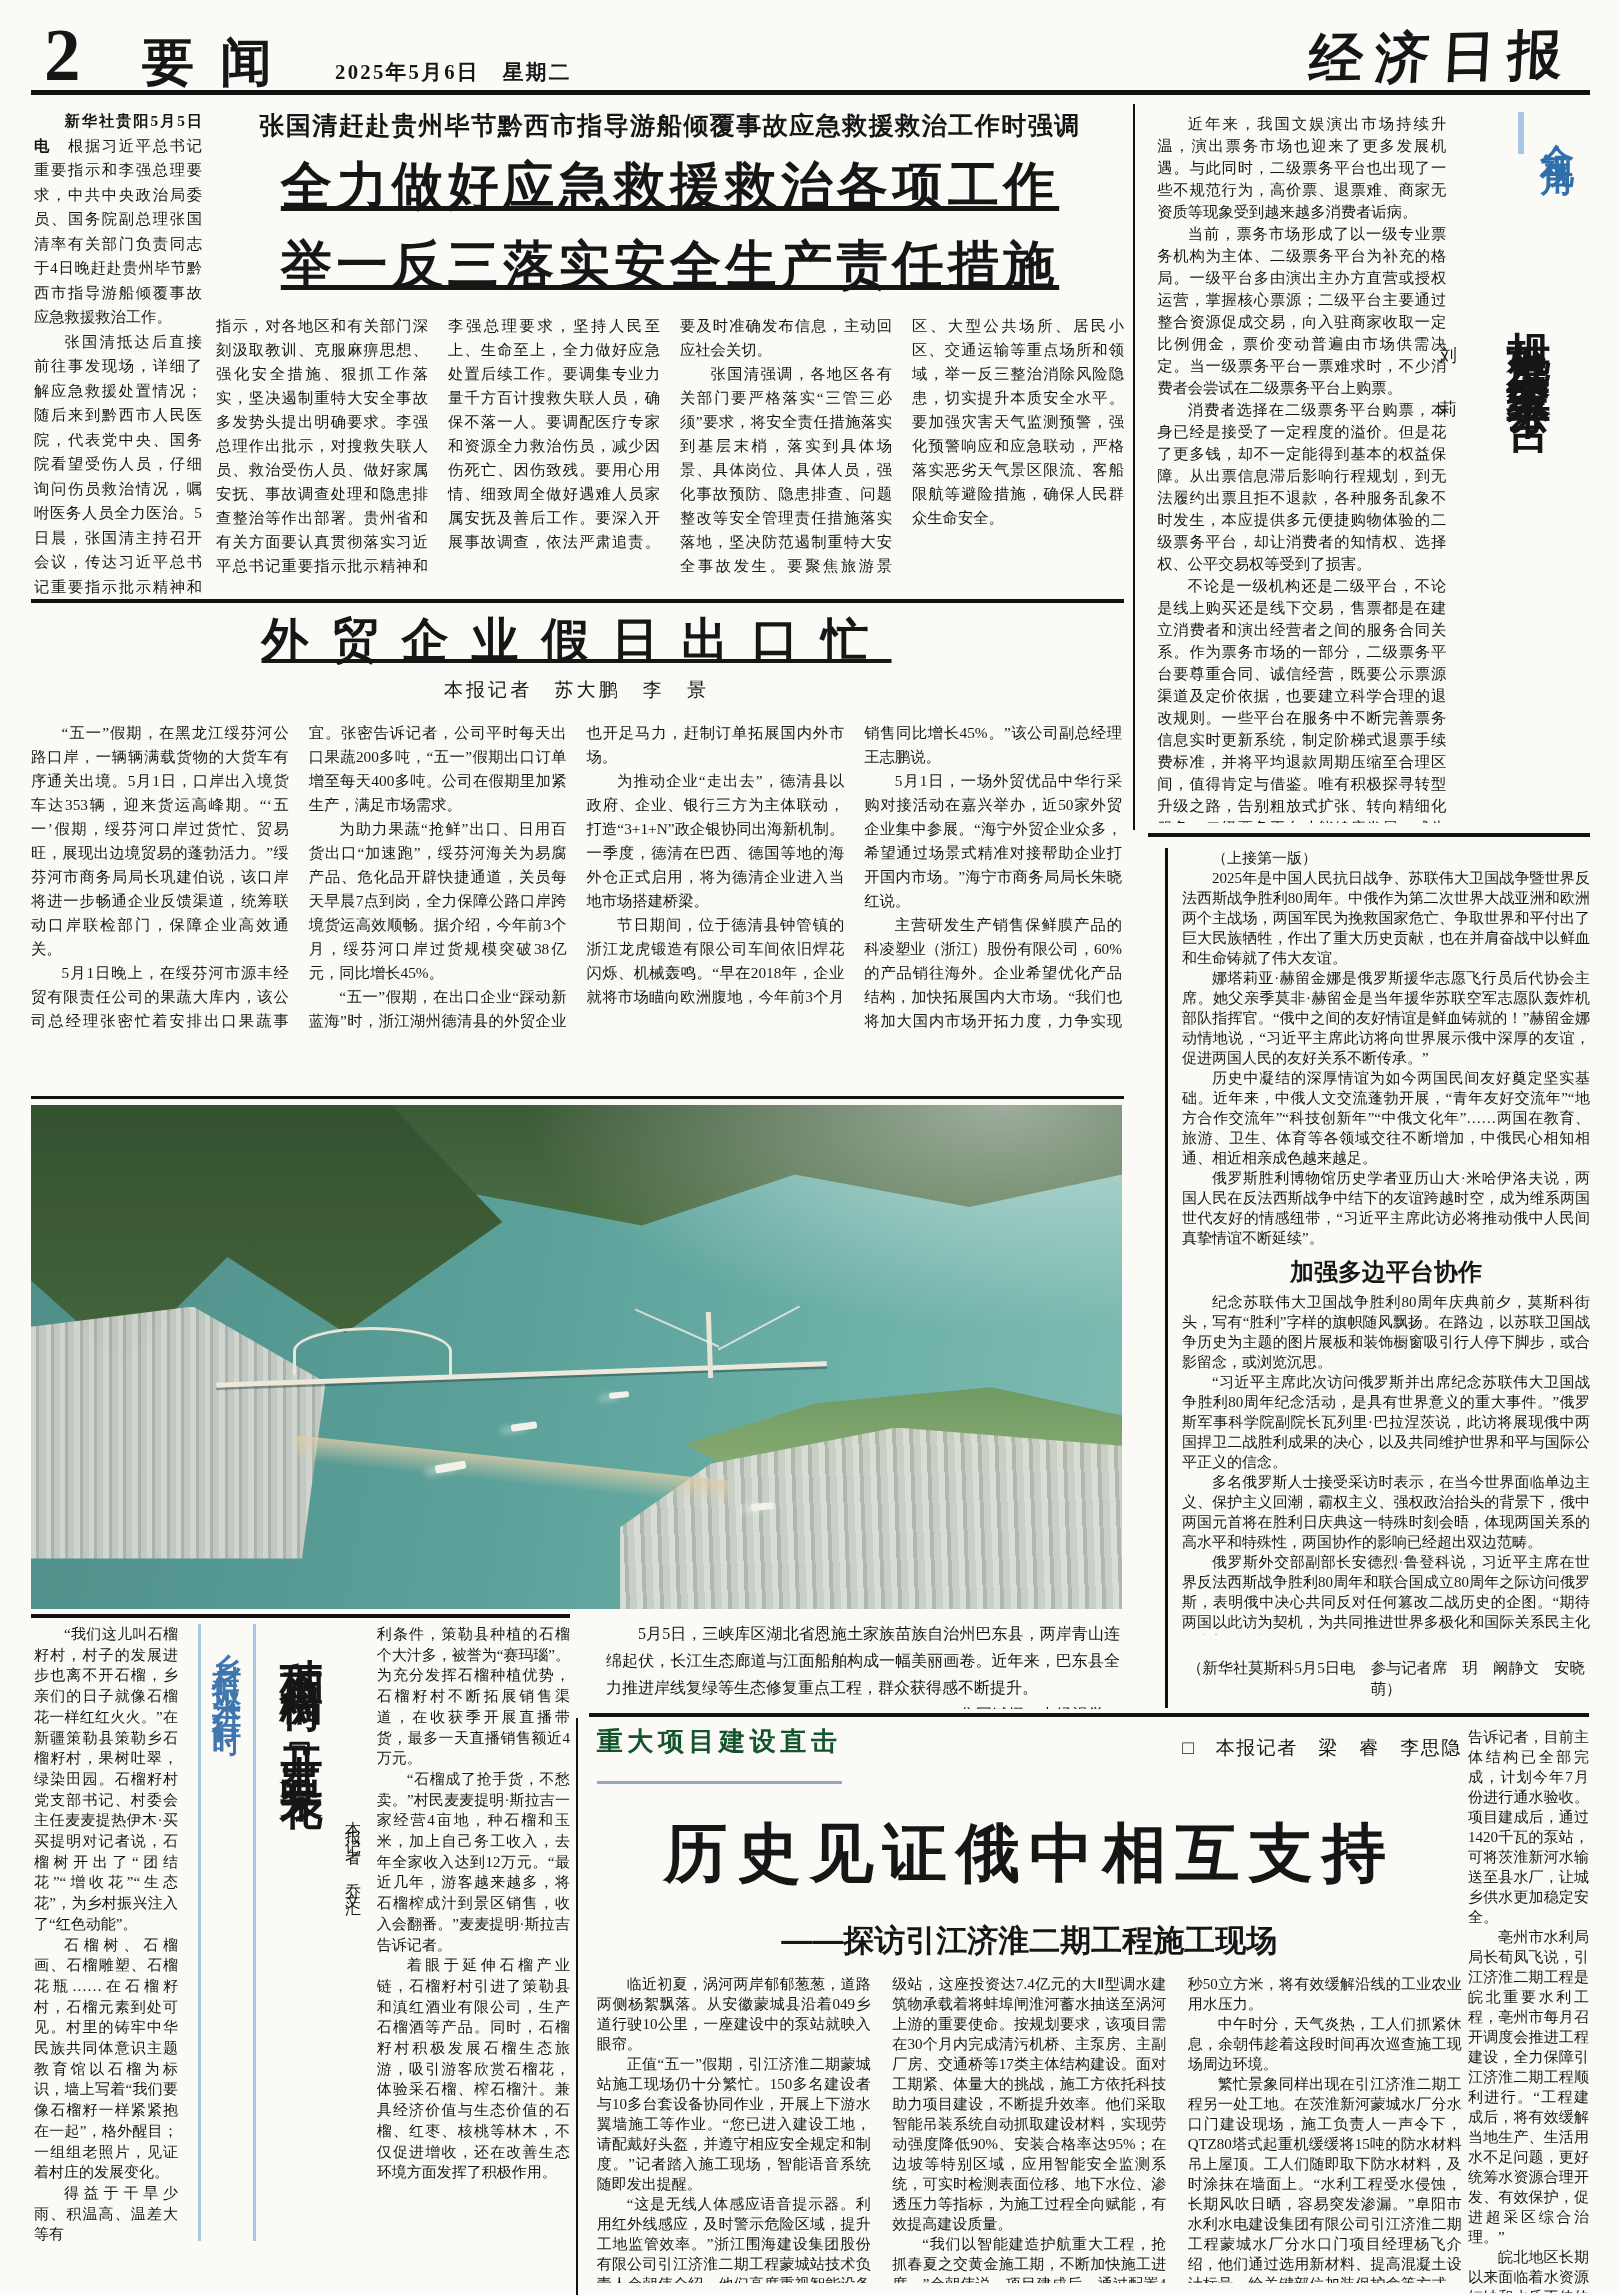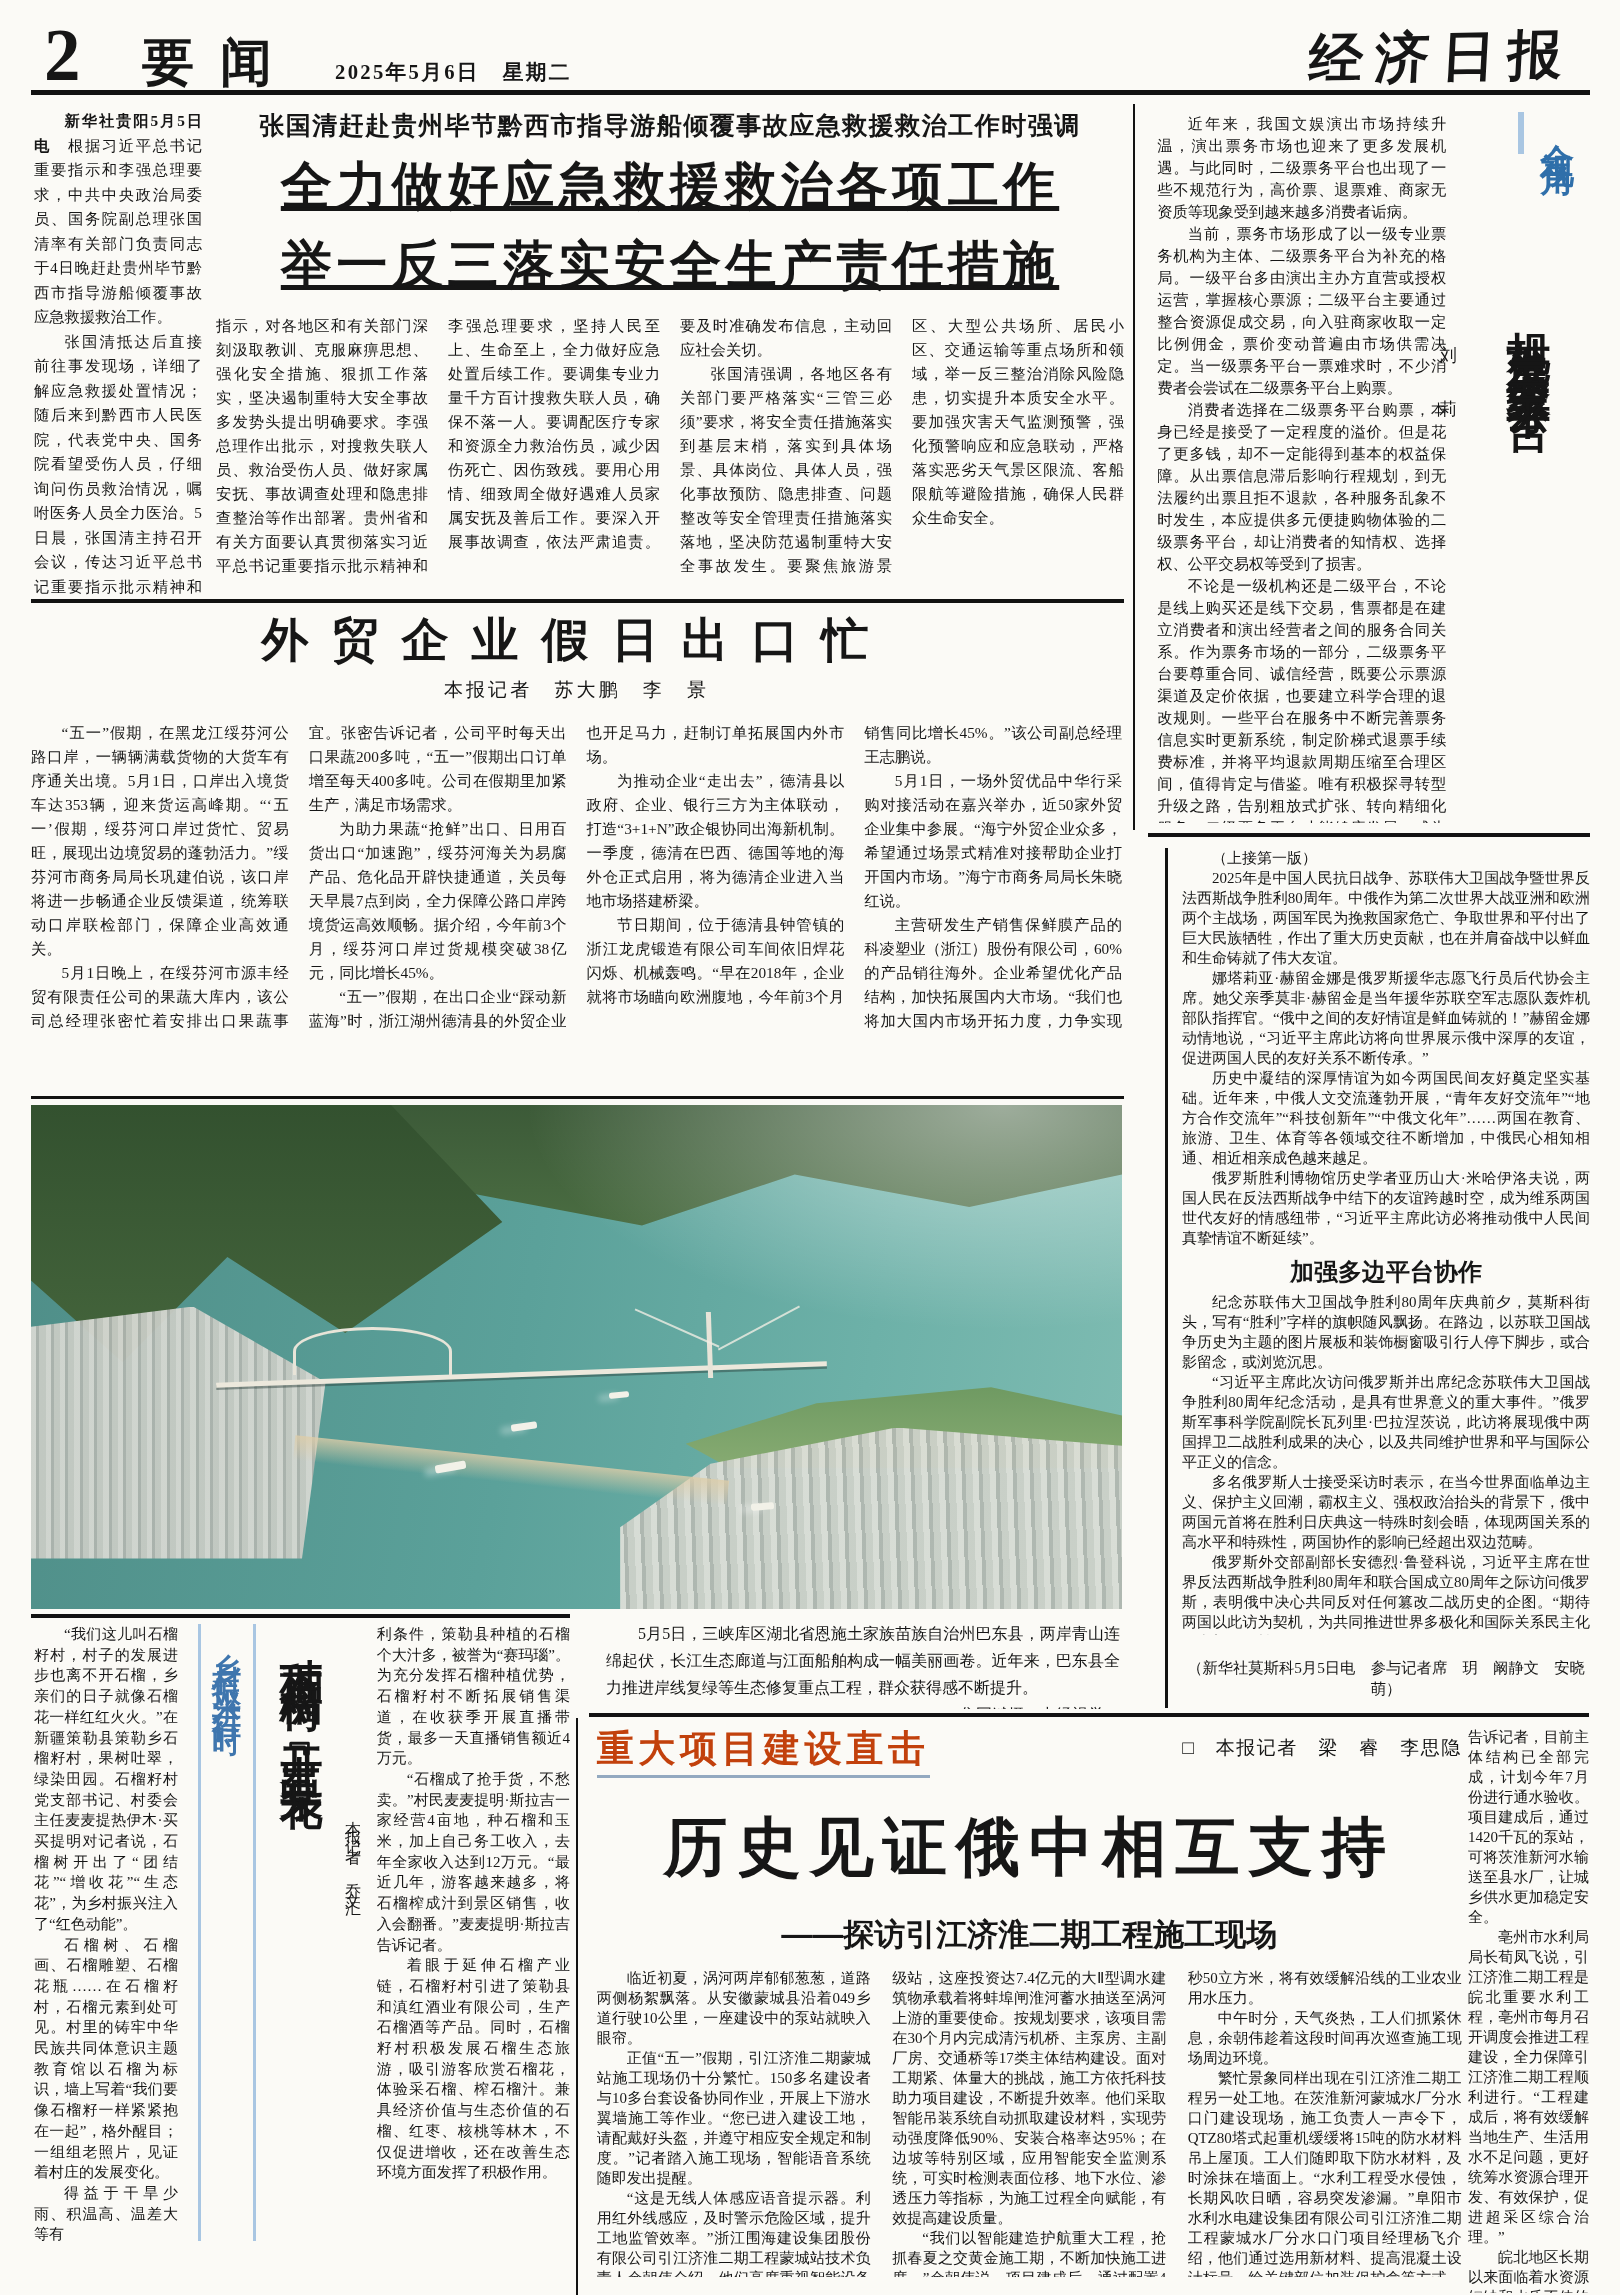--- a/index.html
+++ b/index.html
@@ -35,21 +35,21 @@
             font-size:44px;letter-spacing:8.4px;}
   .jin-byline{position:absolute;right:130px;top:224px;writing-mode:vertical-rl;
               font-size:17.6px;letter-spacing:18.4px;}
   
   .russia{position:absolute;left:1182px;top:848px;width:408px;height:862px;}
   .russia-text{height:787px;overflow:hidden;font-size:15px;line-height:20px;}
   .russia-sub{font-size:24px;text-align:center;margin:13.8px 0 10.7px 0;}
   .russia-credit{position:absolute;left:0;bottom:10px;width:100%;text-align:center;font-size:15.3px;}
   
   .trade{position:absolute;left:31px;top:609px;width:1091px;}
-  .trade-h{font-size:47px;text-align:center;letter-spacing:23px;}
+  .trade-h{font-size:47px;text-align:center;letter-spacing:23px;text-decoration:underline;}
   .trade-by{font-size:19px;text-align:center;margin-top:5px;letter-spacing:3.1px;}
   .trade-body{margin-top:18.4px;height:335px;overflow:hidden;columns:4;column-gap:20px;
               font-size:15.3px;line-height:24px;}
   
   .photo{position:absolute;left:31px;top:1105px;width:1091px;height:504px;overflow:hidden;
          background:linear-gradient(100deg,#4f8e88,#5ba19a 45%,#6db1a8 75%,#7fbcb2);}
   .ph{position:absolute;}
   .m1{left:0;top:0;width:100%;height:46%;background:linear-gradient(#3c5a38,#4f7345 70%,#5d8350);
       clip-path:polygon(0 0,100% 0,100% 30%,86% 44%,70% 30%,56% 52%,38% 36%,24% 66%,10% 48%,0 72%);}
   .m2{left:0;top:0;width:60%;height:58%;background:linear-gradient(#33512f,#47683e);
@@ -84,22 +84,22 @@
   .r-label{writing-mode:vertical-rl;color:#3f76ae;font-size:29px;font-weight:900;letter-spacing:12.2px;
            border-left:3.1px solid #a9c6e2;border-right:3.1px solid #a9c6e2;padding:6.1px 6.1px;height:605px;
            margin-left:20px;font-family:"Liberation Sans",sans-serif;}
   .r-head{writing-mode:vertical-rl;font-size:43px;letter-spacing:7.7px;margin-left:17px;height:651px;}
   .r-by{writing-mode:vertical-rl;font-size:16px;letter-spacing:9.2px;margin-left:10.7px;padding-top:184px;}
   .r-c2{flex:1;height:658px;margin-left:13.8px;}
   
   .water{position:absolute;left:589px;top:1724px;width:1000px;height:572px;}
   .w-main{position:absolute;left:7.7px;top:0;width:865px;}
   .w-toprow{display:flex;align-items:flex-start;justify-content:space-between;}
-  .w-label{color:#c2410c;font-size:37px;font-weight:900;letter-spacing:4.6px;
-           border-bottom:3.8px solid #93a9c0;padding-bottom:1px;font-family:"Liberation Sans",sans-serif;}
+  .w-label{color:#14532d;font-size:26px;font-weight:900;letter-spacing:4.6px;
+           border-bottom:3.8px solid #93a9c0;padding-bottom:22px;font-family:"Liberation Sans",sans-serif;}
   .w-by{font-size:19px;margin-top:10.7px;letter-spacing:1.5px;}
   .w-h{font-size:64px;text-align:center;letter-spacing:9.2px;margin-top:26px;}
   .w-sub{font-size:31px;font-weight:900;text-align:center;margin-top:23px;font-family:"Liberation Sans",sans-serif;}
   .w-cols{display:flex;gap:21.4px;margin-top:12px;height:309px;overflow:hidden;}
   .w-col{flex:1;font-size:15px;line-height:20px;overflow:hidden;}
   .w-col4{position:absolute;right:0;top:3.1px;width:121px;height:566px;overflow:hidden;
           font-size:15px;line-height:20px;}
 </style>
 </head>
 <body>

